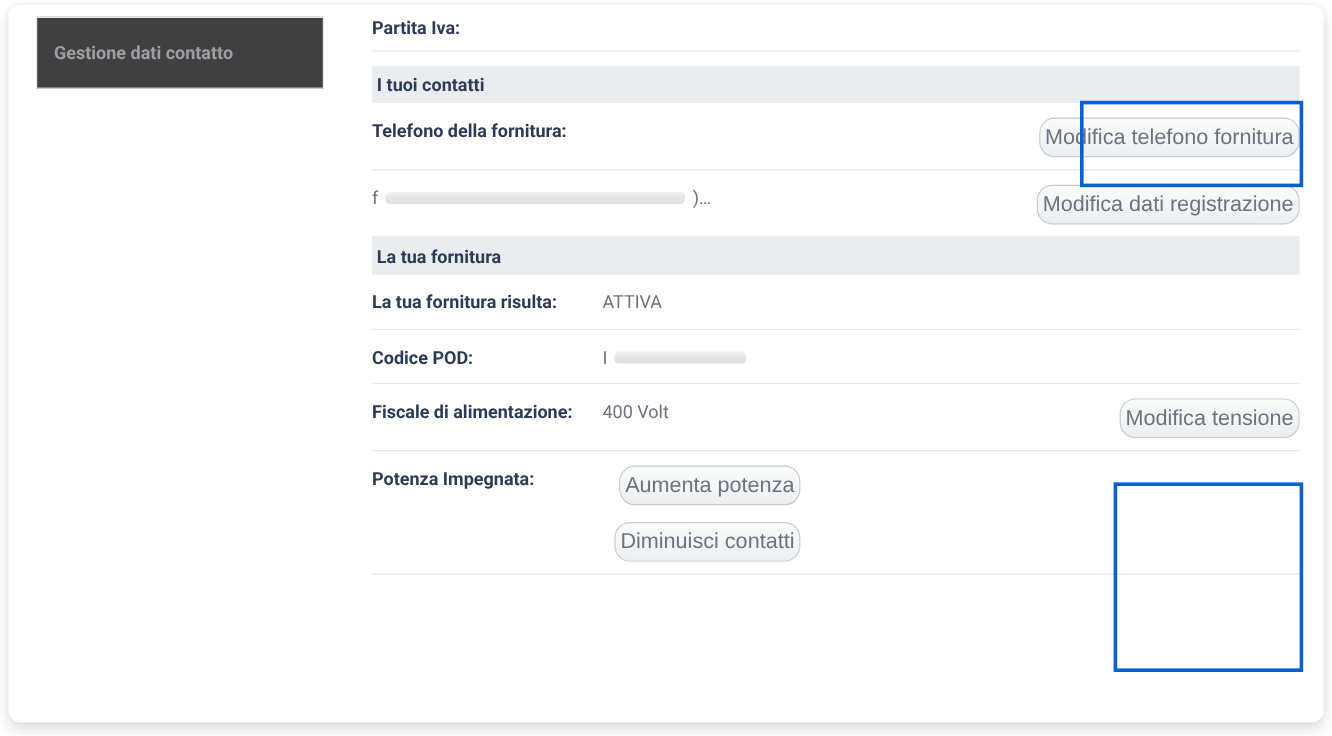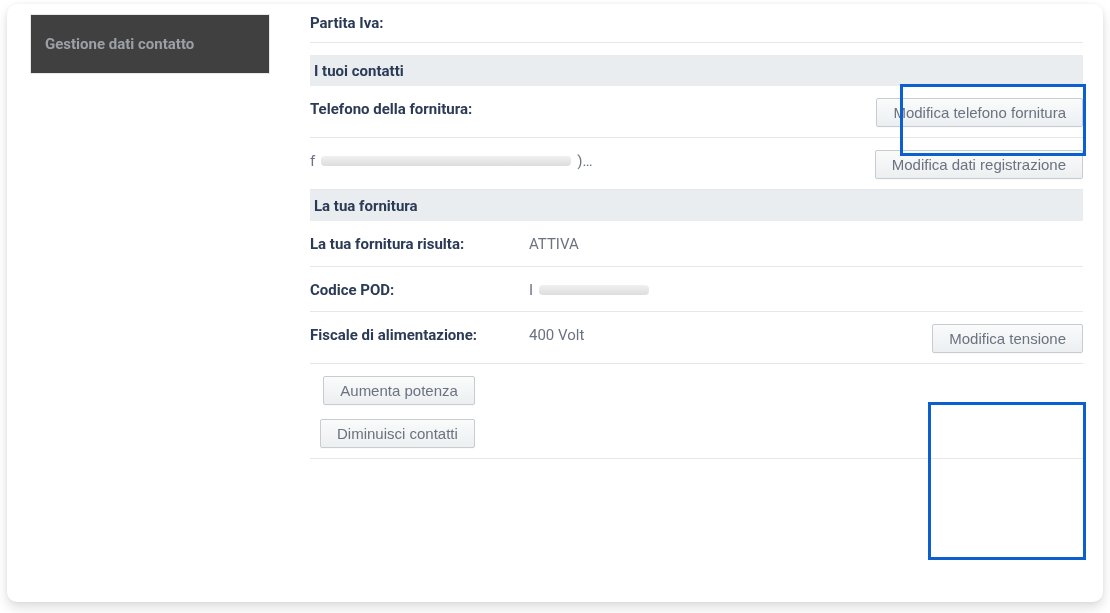--- a/index.html
+++ b/index.html
@@ -45,21 +45,20 @@
   .main {
     flex: 1;
     padding-left: 40px;
     padding-right: 0;
   }
   .row-plain {
     border-bottom: 1px solid #e5e7eb;
     padding: 12px 0 10px 0;
     display: flex;
     align-items: flex-start;
-    gap: 27px;
   }
   .section-head {
     background: #e9edf0;
     color: #2b3a55;
     font-weight: 700;
     font-size: 15px;
     padding: 7px 10px 6px 4px;
   }
   .section-head.first { margin-top: 12px; }
   .label-col {
@@ -87,23 +86,23 @@
     flex-direction: column;
     gap: 14px;
     align-items: flex-end;
     margin-left: 10px;
   }
   .btn {
     display: inline-block;
     border: 1px solid #c8ccd0;
     background: linear-gradient(#fafbfb, #eceff1);
     color: #6b7280;
-    font-size: 15px;
-    padding: 5px 16px;
-    border-radius: 2px;
+    font-size: 18px;
+    padding: 5px 4px;
+    border-radius: 13px;
     cursor: pointer;
     white-space: nowrap;
     box-shadow: 0 1px 0 rgba(0,0,0,0.02);
   }
   .redacted {
     display: inline-block;
     height: 10px;
     border-radius: 4px;
     background: linear-gradient(#f0f0f0,#dddddd);
   }
@@ -202,20 +201,21 @@
 
       <div class="row-plain">
         <div class="label-col">Fiscale di alimentazione:</div>
         <div class="value-col">400 Volt</div>
         <div class="action-col">
           <button class="btn">Modifica tensione</button>
         </div>
       </div>
 
       <div class="row-plain">
+        <div class="label-col">Potenza Impegnata:</div>
         <div class="action-col">
           <button class="btn">Aumenta potenza</button>
           <button class="btn">Diminuisci contatti</button>
         </div>
       </div>
 
     </div>
   </div>
 
   <div class="highlight-box hl1"></div>

